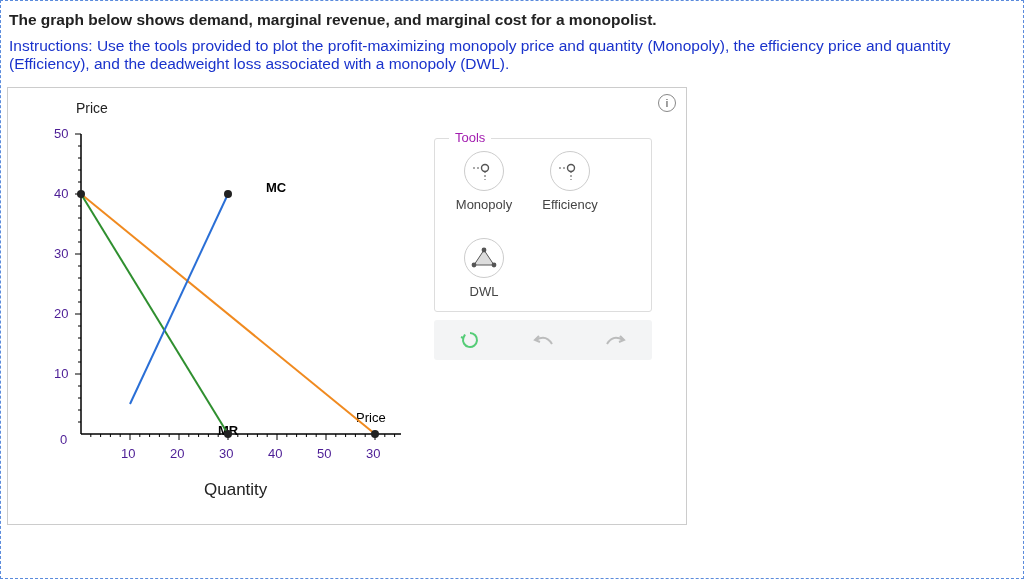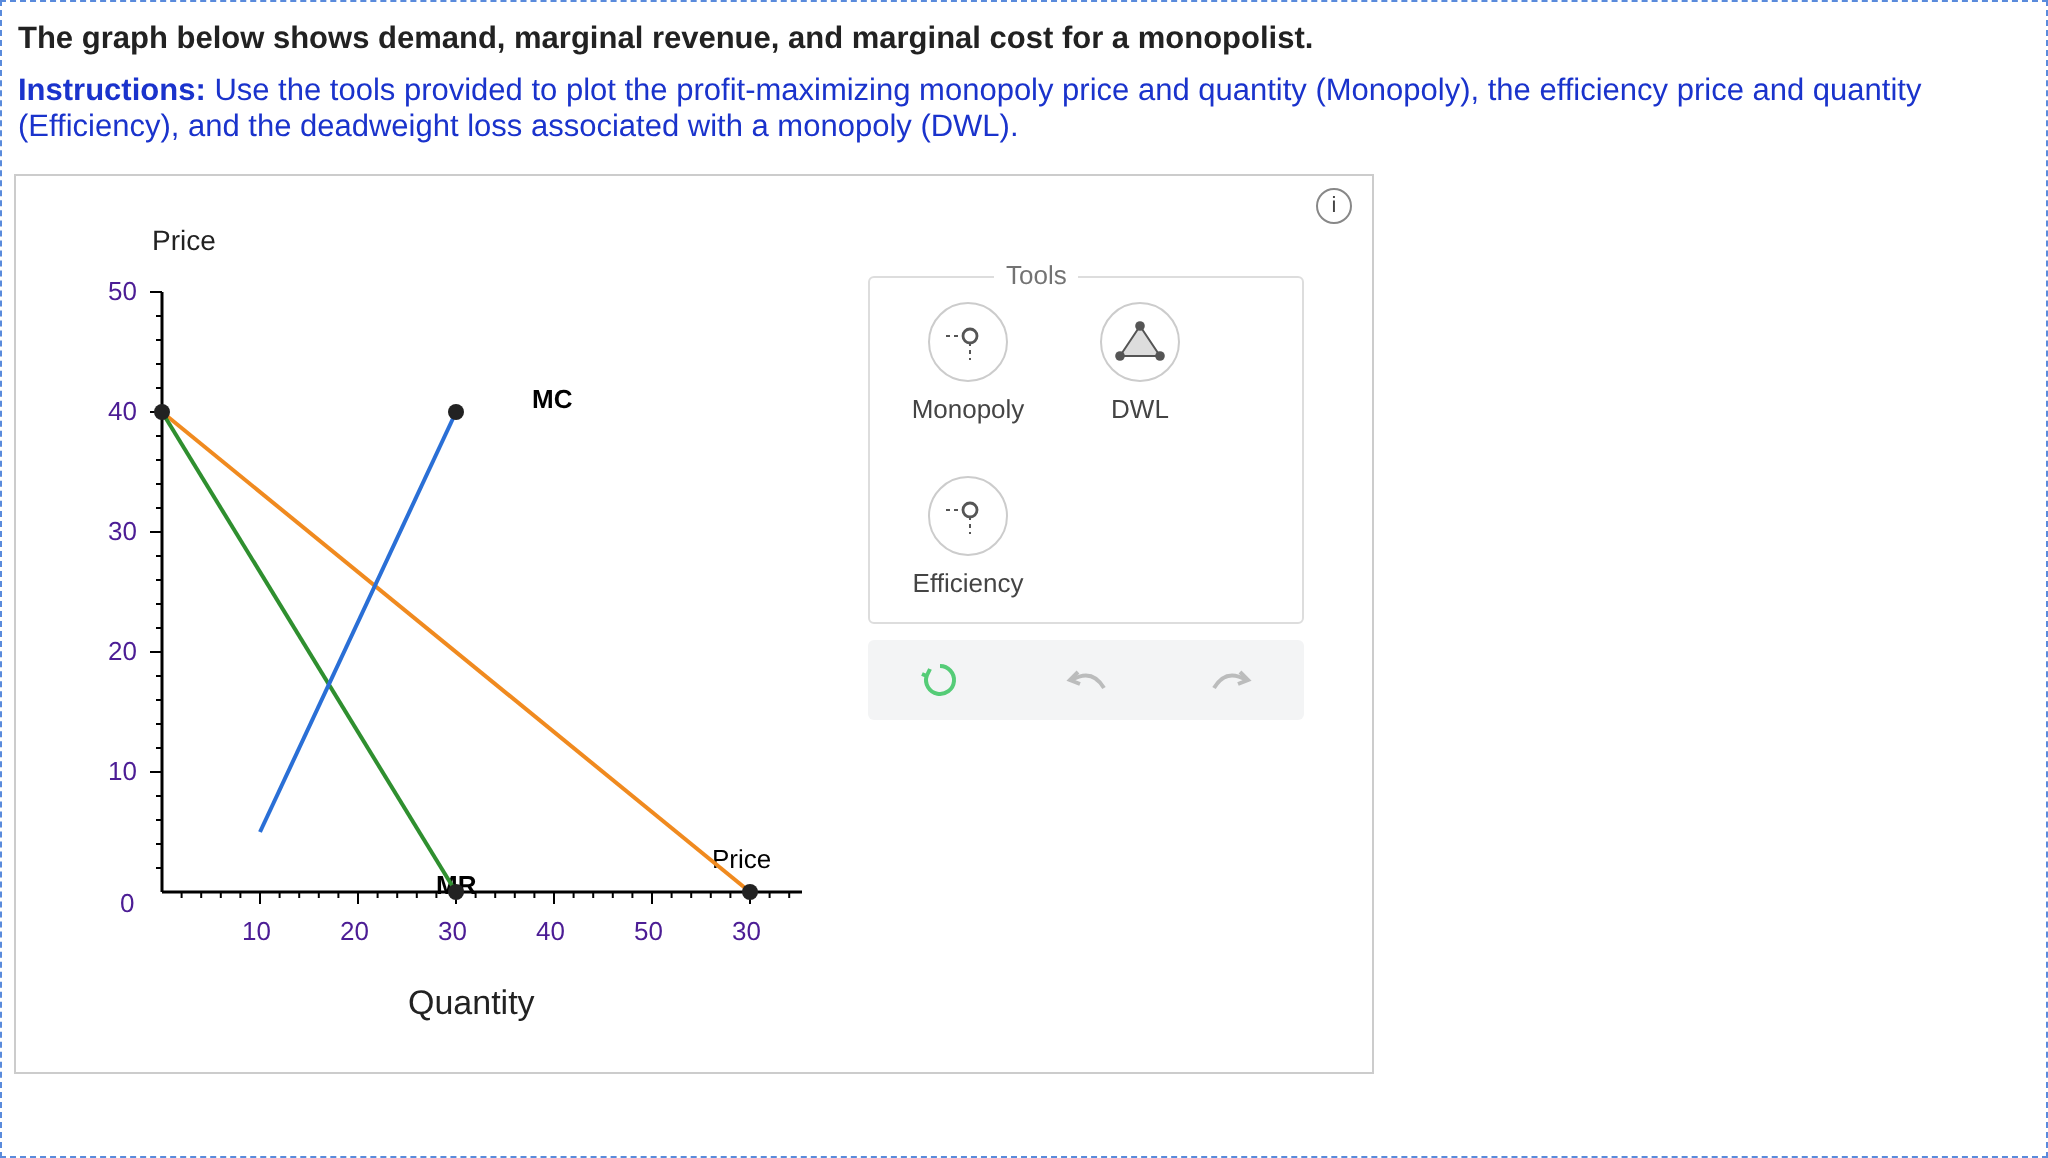--- a/index.html
+++ b/index.html
@@ -18,21 +18,21 @@
   }
   .intro {
     margin: 0 0 8px 2px;
     font-size: 15.5px;
     font-weight: bold;
   }
   .instructions {
     margin: 0 0 14px 2px;
     font-size: 15.5px;
   }
-  .instructions b { color: #1a33cc; font-weight: 700; }
+  .instructions b { color: #1a33cc; font-weight: 400; }
   .instructions span { color: #1a33cc; text-align: right; }
   .panel {
     width: 680px;
     border: 1px solid #ccc;
     position: relative;
     padding: 8px 8px 24px 8px;
   }
   .info-circle {
     position: absolute;
     top: 6px; right: 10px;
@@ -43,21 +43,21 @@
     line-height: 17px;
     text-align: center;
     color: #444;
     cursor: pointer;
   }
   .panel-row { display: flex; align-items: flex-start; }
   .chart-zone {
     position: relative;
     width: 400px;
     height: 400px;
-    margin-top: 16px;
+    margin-top: 4px;
   }
   .axis-title-y {
     position: absolute;
     left: 60px; top: 0;
     font-size: 14px;
   }
   .axis-title-x {
     position: absolute;
     left: 188px; top: 380px;
     font-size: 17px;
@@ -83,22 +83,21 @@
     width: 218px;
     padding: 12px 14px 12px 14px;
     position: relative;
   }
   .tools-legend {
     position: absolute;
     top: -9px; left: 14px;
     background: #fff;
     padding: 0 6px;
     font-size: 13px;
-    color: #737373;
-    margin-left: 48px;
+    color: #a21caf;
   }
   .tool-grid {
     display: flex;
     flex-wrap: wrap;
     gap: 26px 16px;
   }
   .tool {
     width: 70px;
     text-align: center;
     font-size: 13px;
@@ -266,38 +265,38 @@
                 <svg width="26" height="22">
                   <line x1="2" y1="8" x2="11" y2="8" stroke="#555" stroke-dasharray="2,2"></line>
                   <line x1="14" y1="11" x2="14" y2="20" stroke="#555" stroke-dasharray="2,2"></line>
                   <circle cx="14" cy="8" r="3.5" fill="none" stroke="#555" stroke-width="1.4"></circle>
                 </svg>
               </div>
               <span>Monopoly</span>
             </div>
             <div class="tool">
               <div class="tool-btn">
+                <svg width="26" height="22">
+                  <line x1="2" y1="8" x2="11" y2="8" stroke="#555" stroke-dasharray="2,2"></line>
+                  <line x1="14" y1="11" x2="14" y2="20" stroke="#555" stroke-dasharray="2,2"></line>
+                  <circle cx="14" cy="8" r="3.5" fill="none" stroke="#555" stroke-width="1.4"></circle>
+                </svg>
+              </div>
+              <span>Efficiency</span>
+            </div>
+            <div class="tool">
+              <div class="tool-btn">
                 <svg width="28" height="22">
                   <polygon points="14,3 24,18 4,18" fill="#ddd" stroke="#555" stroke-width="1"></polygon>
                   <circle cx="14" cy="3" r="2.4" fill="#555"></circle>
                   <circle cx="24" cy="18" r="2.4" fill="#555"></circle>
                   <circle cx="4" cy="18" r="2.4" fill="#555"></circle>
                 </svg>
               </div>
               <span>DWL</span>
-            </div>
-            <div class="tool">
-              <div class="tool-btn">
-                <svg width="26" height="22">
-                  <line x1="2" y1="8" x2="11" y2="8" stroke="#555" stroke-dasharray="2,2"></line>
-                  <line x1="14" y1="11" x2="14" y2="20" stroke="#555" stroke-dasharray="2,2"></line>
-                  <circle cx="14" cy="8" r="3.5" fill="none" stroke="#555" stroke-width="1.4"></circle>
-                </svg>
-              </div>
-              <span>Efficiency</span>
             </div>
           </div>
         </div>
 
         <div class="controls-row">
           <div class="ctrl-btn" title="reset">
             <svg width="20" height="20">
               <path d="M10 3 a7 7 0 1 1 -6.7 5" fill="none" stroke="#5c7" stroke-width="2"></path>
               <polyline points="1,7 3.3,8 5,4.5" fill="none" stroke="#5c7" stroke-width="2"></polyline>
             </svg>

